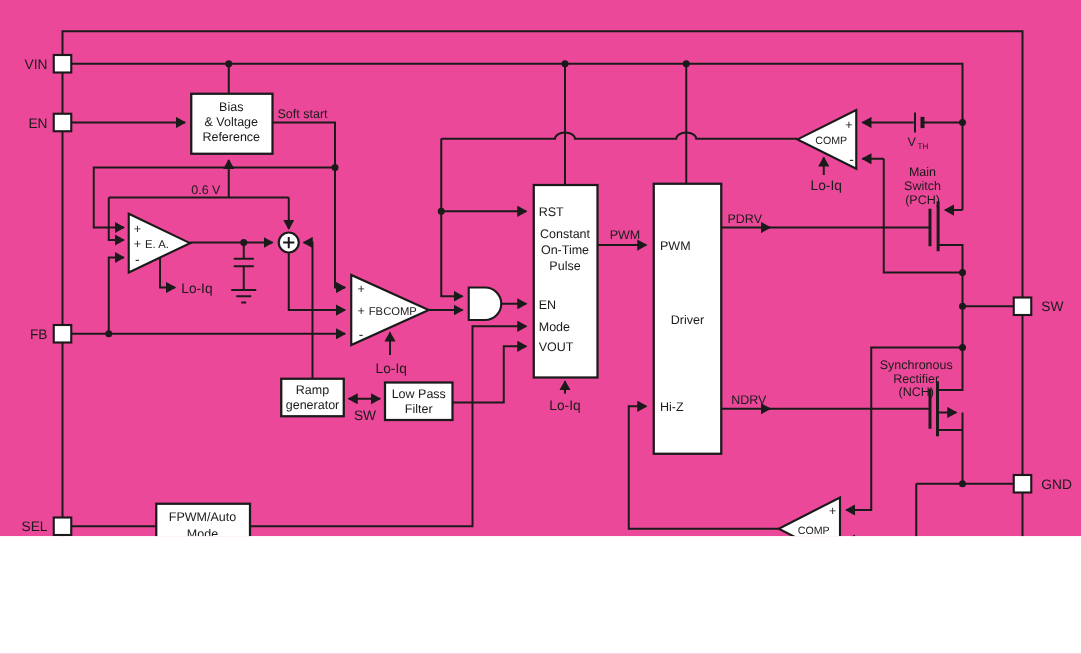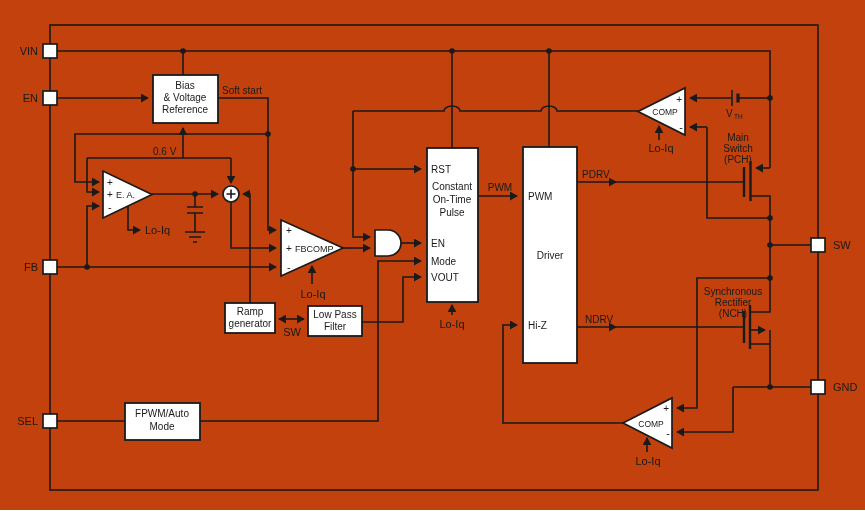--- a/index.html
+++ b/index.html
@@ -1,16 +1,16 @@
 <!DOCTYPE html>
 <html><head>
 <meta charset="utf-8">
 <style>
   html,body{margin:0;padding:0;background:#ffffff;}
-  .stage{position:relative;width:865px;height:510px;background:#c2410c;overflow:hidden;
+  .stage{position:relative;width:865px;height:429px;background:#ec4899;overflow:hidden;
          font-family:"Liberation Sans", sans-serif;}
   svg{position:absolute;left:0;top:0;}
   svg text{fill:#1a1a1a;font-family:"Liberation Sans", sans-serif;}
   .w{fill:none;stroke:#1a1a1a;stroke-width:1.6;}
   .bk{fill:#ffffff;stroke:#1a1a1a;stroke-width:1.8;}
   .tri{fill:#ffffff;stroke:#1a1a1a;stroke-width:1.7;}
   .pin{fill:#ffffff;stroke:#1a1a1a;stroke-width:1.7;}
   .dot{fill:#1a1a1a;stroke:none;}
   .bar{fill:none;stroke:#1a1a1a;stroke-width:2.4;}
   .t8{font-size:8.5px;} .t9{font-size:9px;} .t10{font-size:10px;}

